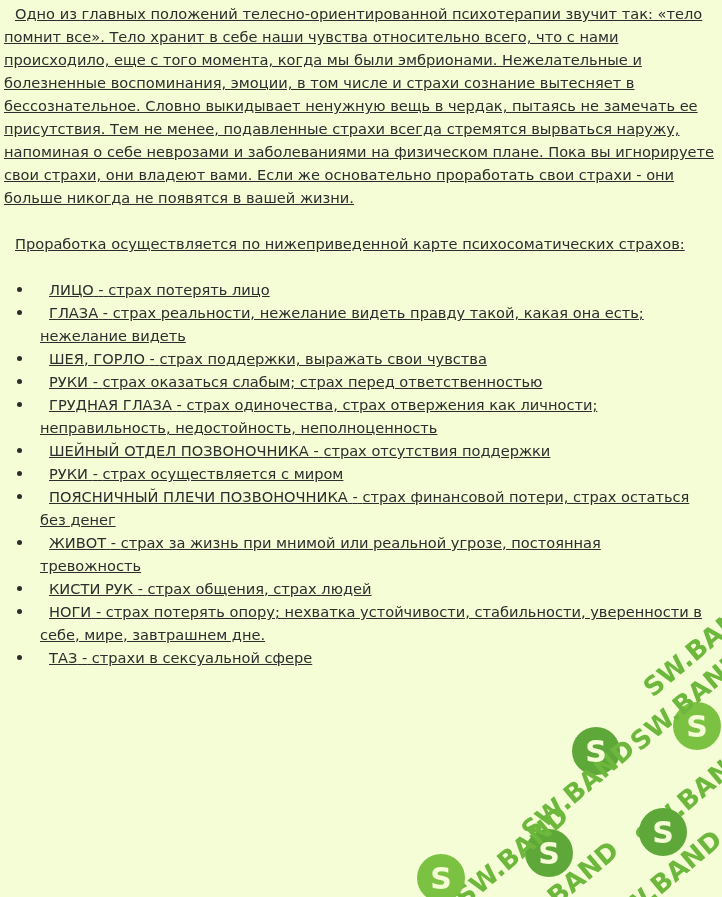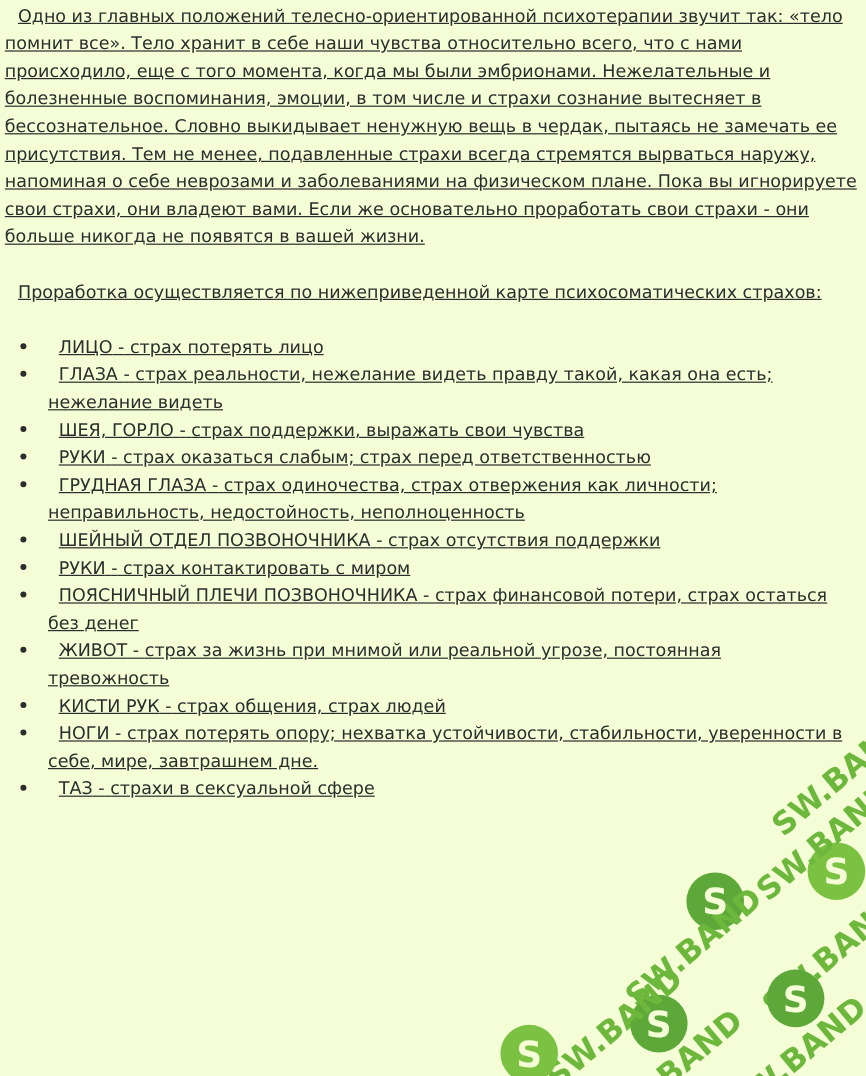--- a/index.html
+++ b/index.html
@@ -133,20 +133,20 @@
 
   <p class="lead"><span class="indent"></span><span>Проработка осуществляется по нижеприведенной карте психосоматических страхов:</span></p>
 
   <ul class="fears">
     <li><span class="bullet"></span><span class="spacer"></span><span>ЛИЦО</span> <span>-</span> <span>страх потерять лицо</span></li>
     <li><span class="bullet"></span><span class="spacer"></span><span>ГЛАЗА</span> <span>-</span> <span>страх реальности, нежелание видеть правду такой, какая она есть; нежелание видеть</span></li>
     <li><span class="bullet"></span><span class="spacer"></span><span>ШЕЯ, ГОРЛО</span> <span>-</span> <span>страх поддержки, выражать свои чувства</span></li>
     <li><span class="bullet"></span><span class="spacer"></span><span>РУКИ</span> <span>-</span> <span>страх оказаться слабым; страх перед ответственностью</span></li>
     <li><span class="bullet"></span><span class="spacer"></span><span>ГРУДНАЯ ГЛАЗА</span> <span>-</span> <span>страх одиночества, страх отвержения как личности; неправильность, недостойность, неполноценность</span></li>
     <li><span class="bullet"></span><span class="spacer"></span><span>ШЕЙНЫЙ ОТДЕЛ ПОЗВОНОЧНИКА</span> <span>-</span> <span>страх отсутствия поддержки</span></li>
-    <li><span class="bullet"></span><span class="spacer"></span><span>РУКИ</span> <span>-</span> <span>страх контактировать с миром</span></li>
+    <li><span class="bullet"></span><span class="spacer"></span><span>РУКИ</span> <span>-</span> <span>страх осуществляется с миром</span></li>
     <li><span class="bullet"></span><span class="spacer"></span><span>ПОЯСНИЧНЫЙ ПЛЕЧИ ПОЗВОНОЧНИКА</span> <span>-</span> <span>страх финансовой потери, страх остаться без денег</span></li>
     <li><span class="bullet"></span><span class="spacer"></span><span>ЖИВОТ</span> <span>-</span> <span>страх за жизнь при мнимой или реальной угрозе, постоянная тревожность</span></li>
     <li><span class="bullet"></span><span class="spacer"></span><span>КИСТИ РУК</span> <span>-</span> <span>страх общения, страх людей</span></li>
     <li><span class="bullet"></span><span class="spacer"></span><span>НОГИ</span> <span>-</span> <span>страх потерять опору; нехватка устойчивости, стабильности, уверенности в себе, мире, завтрашнем дне.</span></li>
     <li><span class="bullet"></span><span class="spacer"></span><span>ТАЗ</span> <span>-</span> <span>страхи в сексуальной сфере</span></li>
   </ul>
 </div>
 
 </body></html>

